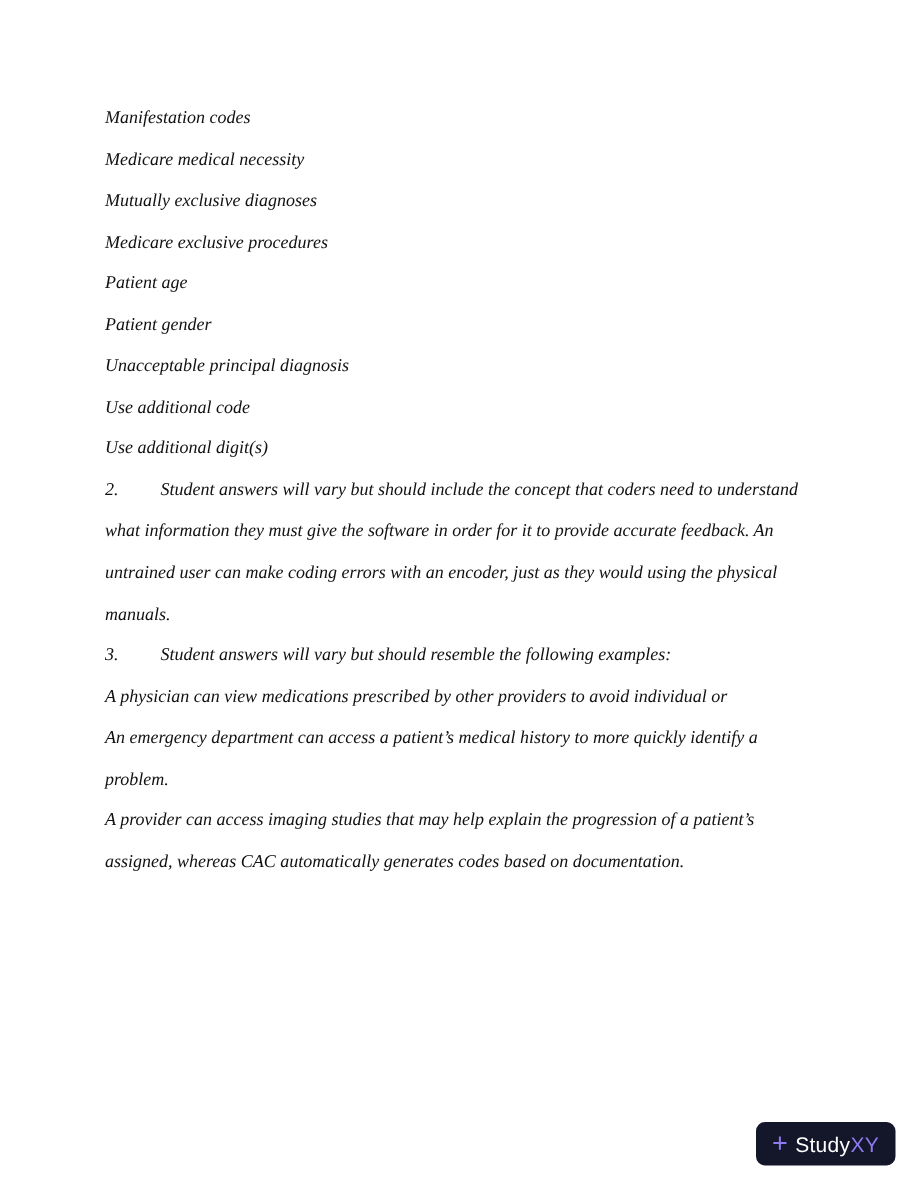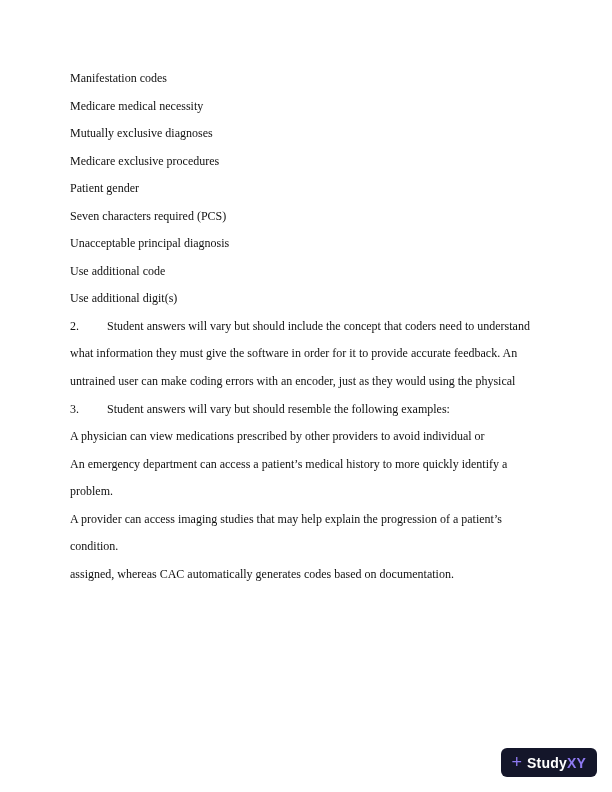--- a/index.html
+++ b/index.html
@@ -15,20 +15,21 @@
   }
   .page {
     position: absolute;
     top: 65px;
     left: 70px;
     right: 62px;
   }
   .line {
     line-height: 27.55px;
     white-space: nowrap;
+    font-style: italic;
   }
   .num {
     display: inline-block;
     width: 37px;
   }
   .num:empty { display: none; }
   .brand-badge {
     position: absolute;
     right: 15px;
     bottom: 15px;
@@ -43,45 +44,45 @@
   }
   .plus {
     color: #8f7af2;
     font-size: 18px;
     font-weight: 400;
     margin-right: 5px;
     line-height: 1;
     position: relative;
     top: -1px;
   }
-  .brand-text { font-weight: bold; letter-spacing: 0.2px; }
+  .brand-text { font-weight: normal; letter-spacing: 0.2px; }
   .study { color: #ffffff; }
   .xy { color: #8f7af2; }
 </style>
 </head>
 <body>
 
 <div class="page">
   <div class="line"><span class="txt">Manifestation codes</span></div>
   <div class="line"><span class="txt">Medicare medical necessity</span></div>
   <div class="line"><span class="txt">Mutually exclusive diagnoses</span></div>
   <div class="line"><span class="txt">Medicare exclusive procedures</span></div>
+  <div class="line"><span class="txt">Patient age</span></div>
   <div class="line"><span class="txt">Patient gender</span></div>
-  <div class="line"><span class="txt">Seven characters required (PCS)</span></div>
   <div class="line"><span class="txt">Unacceptable principal diagnosis</span></div>
   <div class="line"><span class="txt">Use additional code</span></div>
   <div class="line"><span class="txt">Use additional digit(s)</span></div>
   <div class="line"><span class="num">2.</span><span class="txt">Student answers will vary but should include the concept that coders need to understand</span></div>
   <div class="line"><span class="txt">what information they must give the software in order for it to provide accurate feedback. An</span></div>
   <div class="line"><span class="txt">untrained user can make coding errors with an encoder, just as they would using the physical</span></div>
+  <div class="line"><span class="txt">manuals.</span></div>
   <div class="line"><span class="num">3.</span><span class="txt">Student answers will vary but should resemble the following examples:</span></div>
   <div class="line"><span class="txt">A physician can view medications prescribed by other providers to avoid individual or</span></div>
   <div class="line"><span class="txt">An emergency department can access a patient’s medical history to more quickly identify a</span></div>
   <div class="line"><span class="txt">problem.</span></div>
   <div class="line"><span class="txt">A provider can access imaging studies that may help explain the progression of a patient’s</span></div>
-  <div class="line"><span class="txt">condition.</span></div>
   <div class="line"><span class="txt">assigned, whereas CAC automatically generates codes based on documentation.</span></div>
 </div>
 
 <div class="brand-badge">
   <span class="plus">+</span>
   <span class="brand-text"><span class="study">Study</span><span class="xy">XY</span></span>
 </div>
 
 </body></html>

